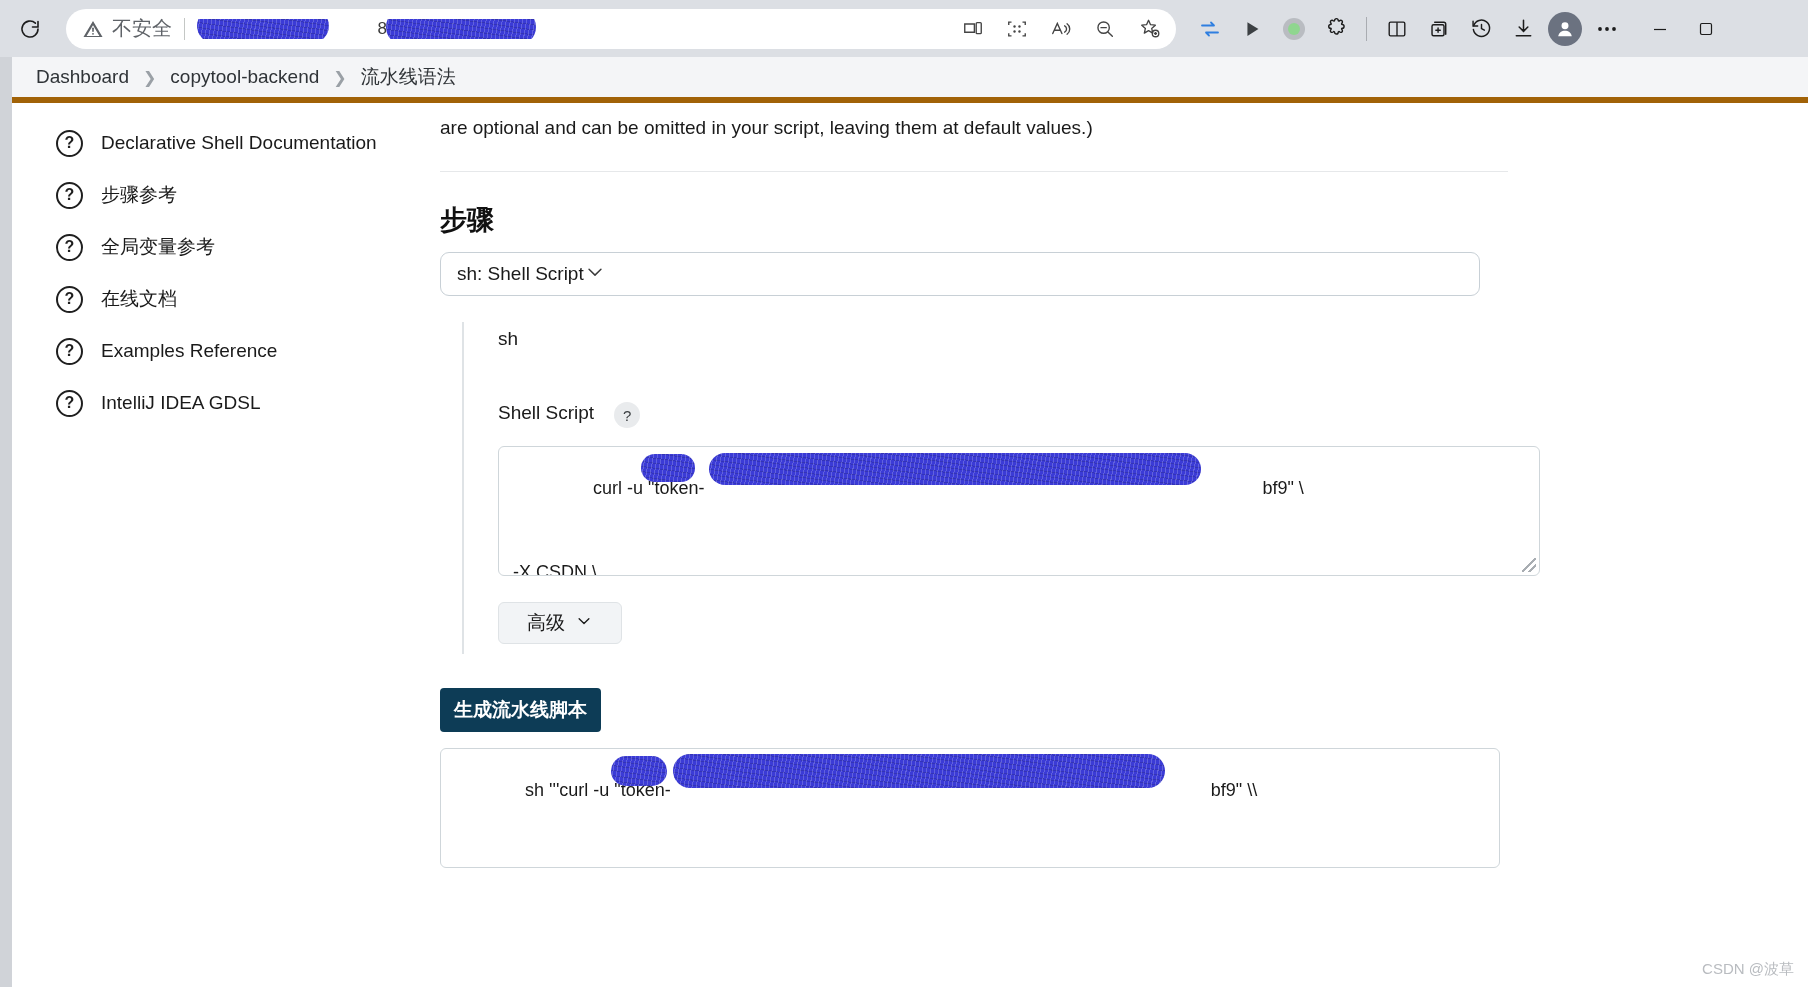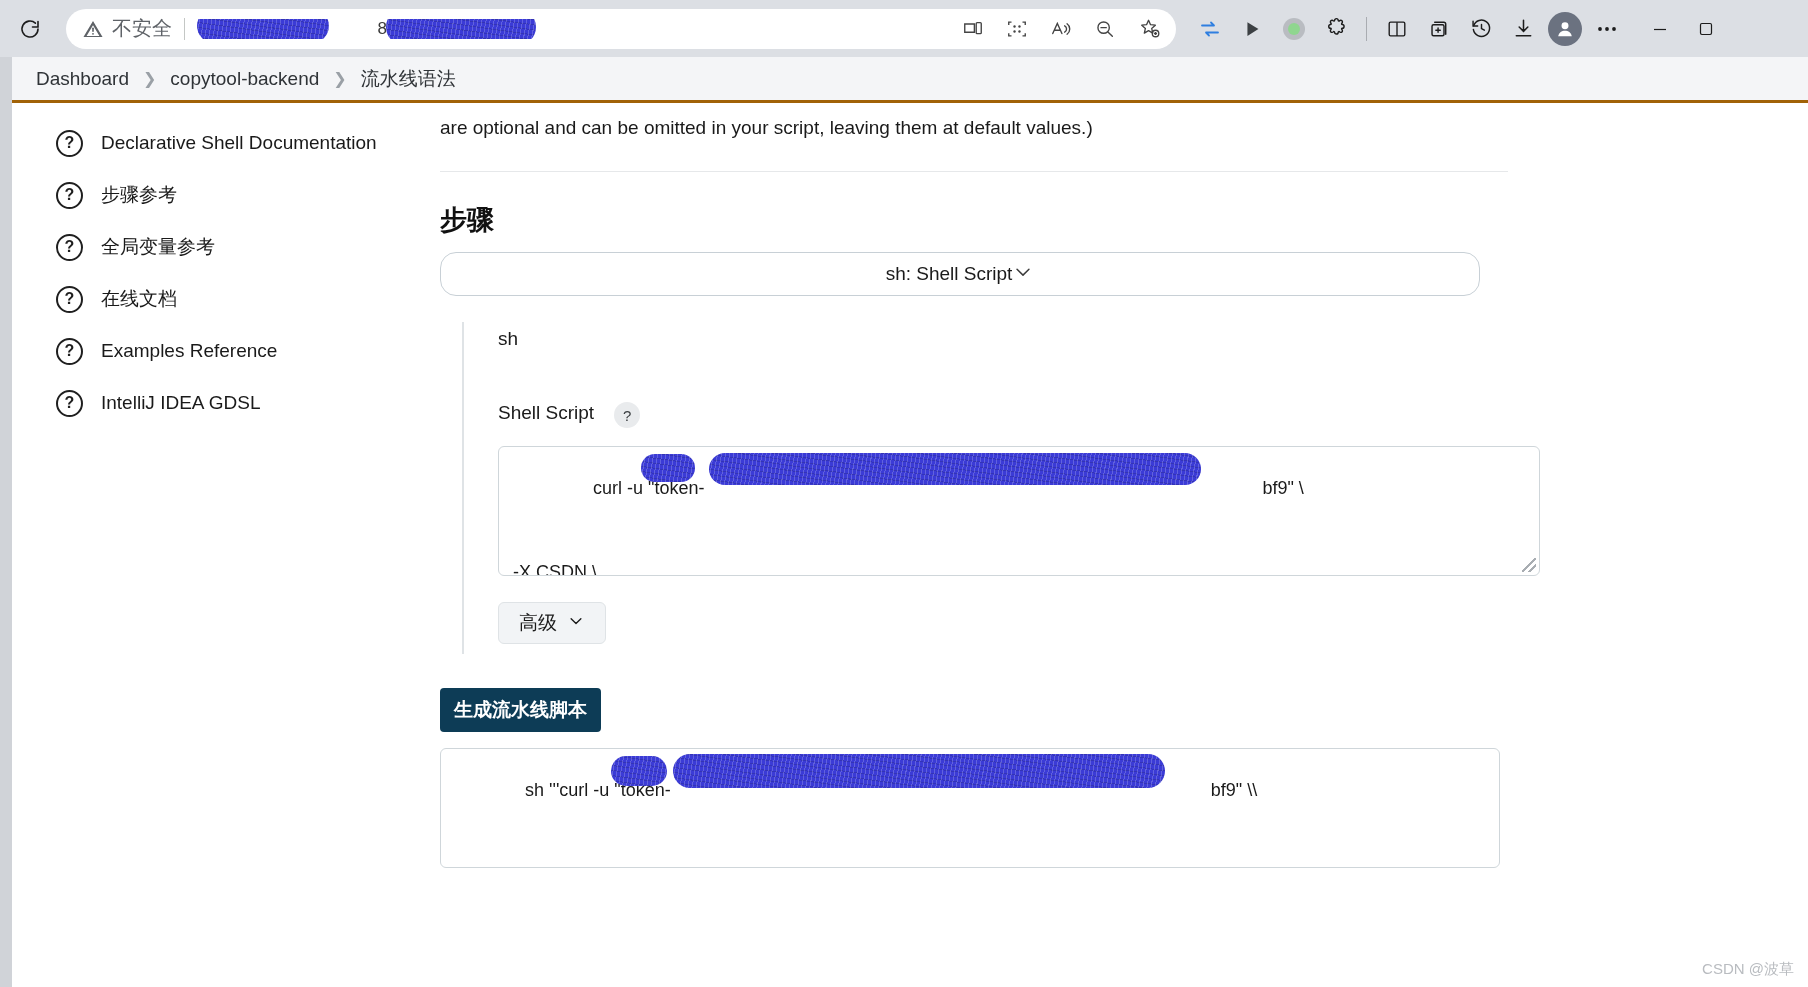--- a/index.html
+++ b/index.html
@@ -120,21 +120,21 @@
   
   .breadcrumb {
     height: 46px;
     background: #f4f5f7;
     display: flex;
     align-items: center;
     padding-left: 24px;
     gap: 14px;
     font-size: 19px;
     color: #2f3337;
-    border-bottom: 3px solid #a16207;
+    border-bottom: 6px solid #a16207;
     flex: none;
   }
   .crumb { color: #2f3337; }
   .crumb-sep { color: #9aa0a6; font-size: 16px; }
 
   .below { display: flex; flex: 1; min-height: 0; }
 
   
   .sidebar {
     width: 428px;
@@ -190,25 +190,25 @@
   .field-label {
     font-size: 19px;
     color: #36393d;
     margin-top: 38px;
   }
   .select-box {
     margin-top: 14px;
     width: 1040px;
     height: 44px;
     border: 1px solid #c8d0d6;
-    border-radius: 16px;
+    border-radius: 9px;
     background: #fff;
     display: flex;
     align-items: center;
-    justify-content: center;
+    justify-content: flex-start;
     padding: 0 16px;
     font-size: 19px;
     color: #1a1a1a;
   }
   .chev { color: #3a3a3a; }
 
   .step-panel {
     margin-top: 26px;
     margin-left: 22px;
     border-left: 2px solid #dfe3e6;
@@ -253,21 +253,21 @@
     position: absolute; right: 3px; bottom: 3px;
     width: 14px; height: 14px;
     background:
       linear-gradient(135deg, transparent 0 45%, #a8adb2 45% 55%, transparent 55% 100%),
       linear-gradient(135deg, transparent 0 70%, #a8adb2 70% 80%, transparent 80% 100%);
   }
 
   .adv-btn {
     margin-top: 26px;
     height: 42px;
-    width: 108px;
+    width: 124px;
     border: 1px solid #dfe3e6;
     border-radius: 6px;
     background: #f2f4f6;
     display: inline-flex; align-items: center; justify-content: center; gap: 10px;
     font-size: 19px; color: #1a1a1a;
   }
 
   .gen-btn {
     margin-top: 34px;
     height: 44px;

